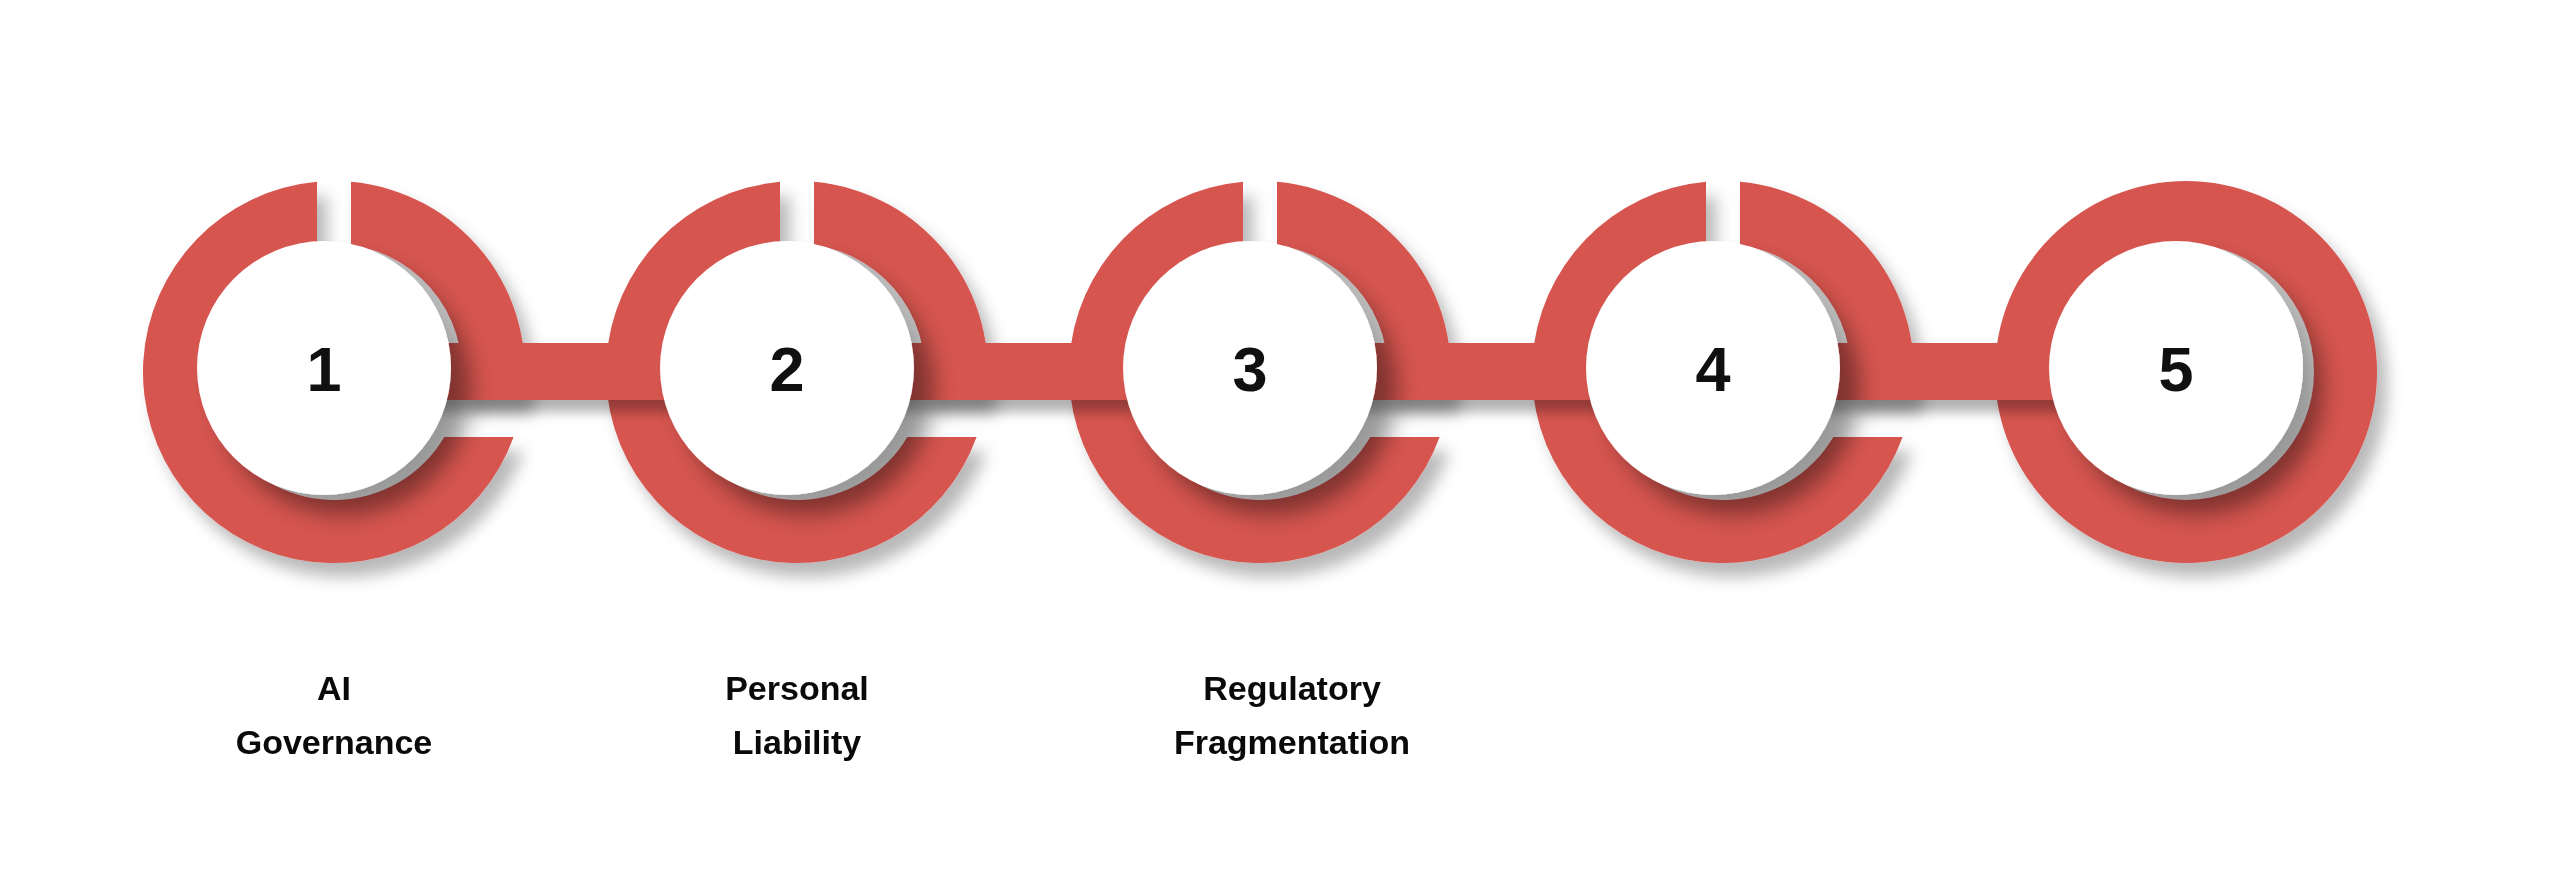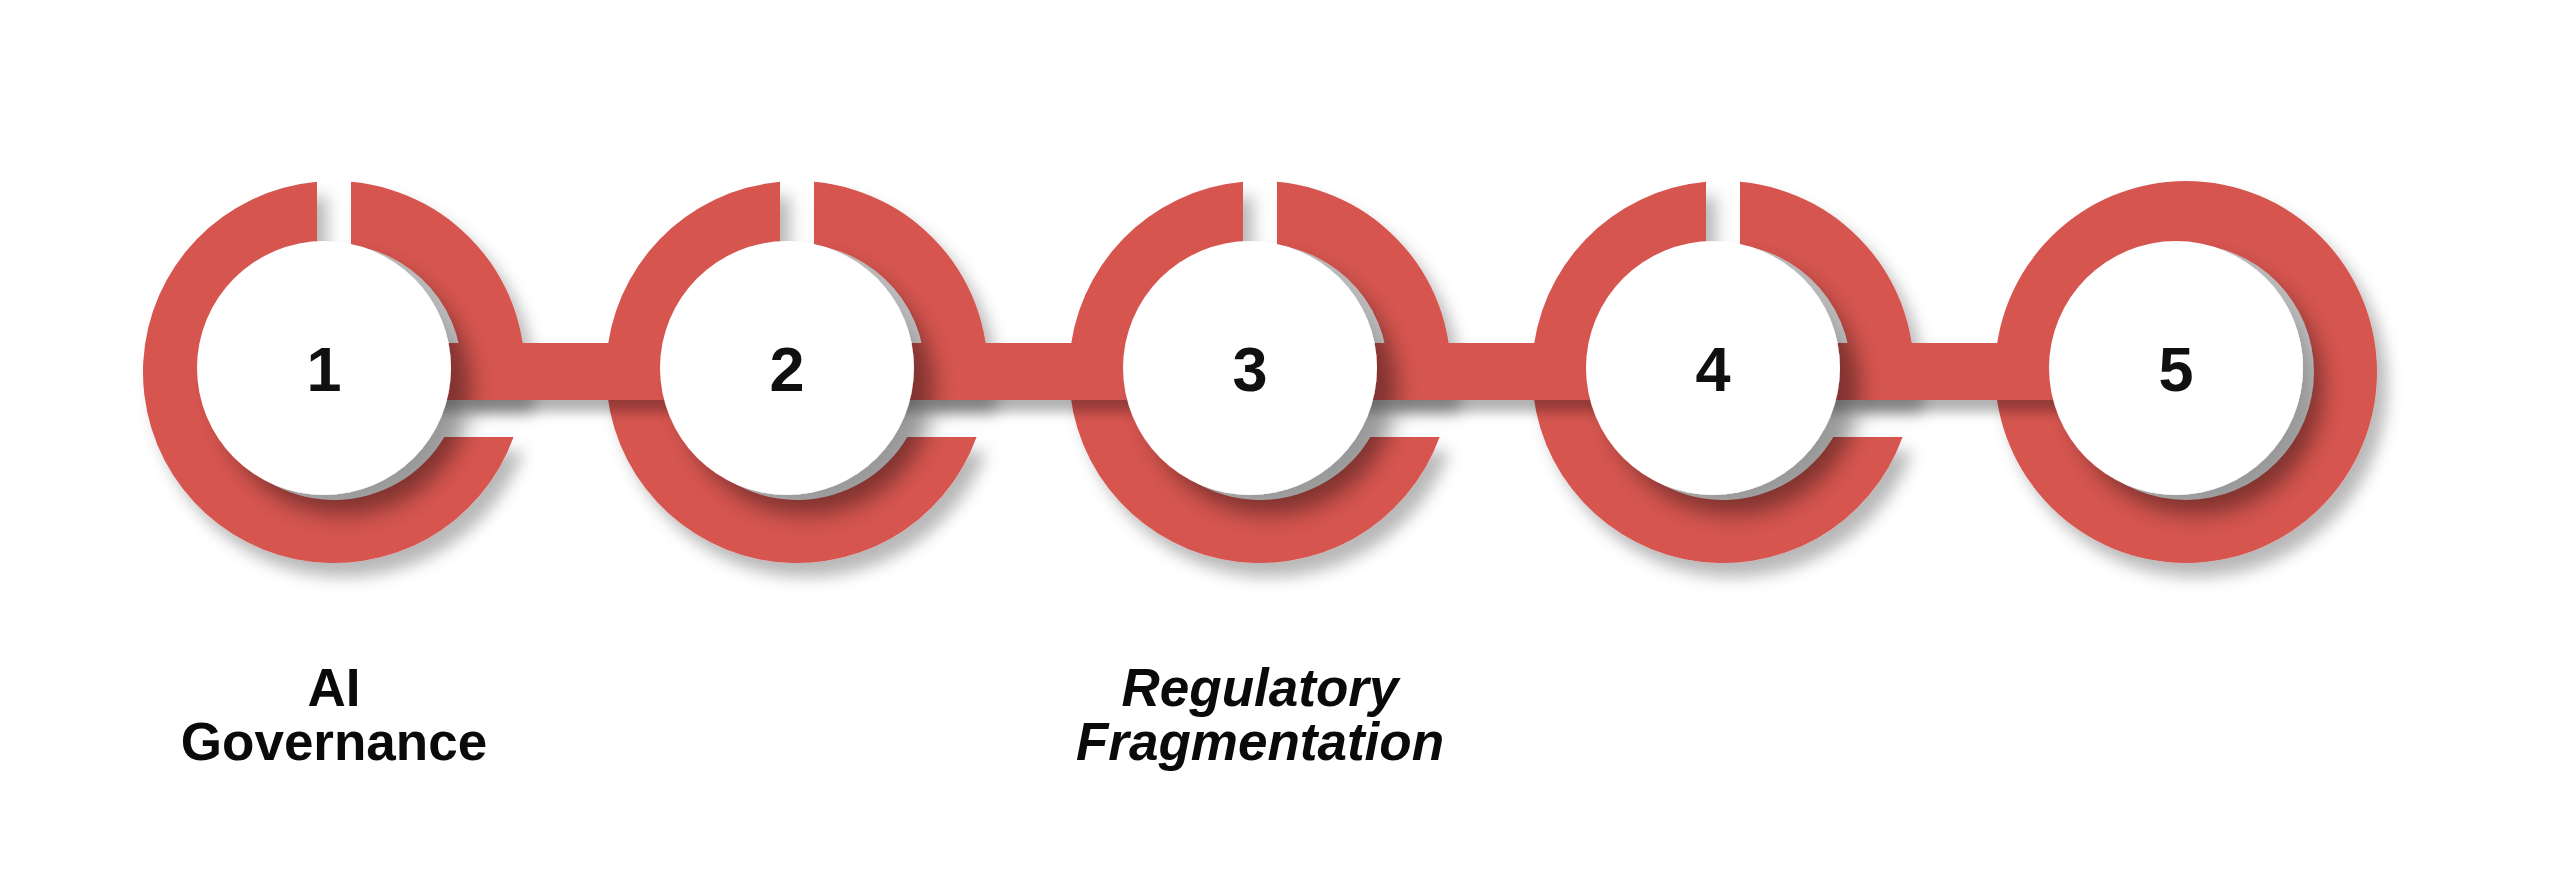--- a/index.html
+++ b/index.html
@@ -16,29 +16,29 @@
     font-family: "Liberation Sans", sans-serif;
     font-weight: bold;
     font-size: 63px;
     fill: #101010;
   }
   .step-label {
     position: absolute;
     top: 661px;
     width: 520px;
     text-align: center;
-    font-size: 53px;
+    font-size: 34px;
     line-height: 54px;
     font-weight: 700;
     color: #0a0a0a;
     white-space: pre-line;
   }
   .label-1 { left: 74px; }
   .label-2 { left: 537px; }
-  .label-3 { left: 1000px; font-style: italic; }
+  .label-3 { left: 1032px; }
   .label-4 { left: 1463px; }
   .label-5 { left: 1926px; }
 </style>
 </head>
 <body>
 
 <div class="canvas" style="background: rgb(255, 255, 255);">
 
   <svg class="chain-svg" width="2560" height="893" viewBox="0 0 2560 893">
     <defs>
@@ -93,16 +93,18 @@
       <text class="ring-number" x="324" y="391" text-anchor="middle">1</text>
       <text class="ring-number" x="787" y="391" text-anchor="middle">2</text>
       <text class="ring-number" x="1250" y="391" text-anchor="middle">3</text>
       <text class="ring-number" x="1713" y="391" text-anchor="middle">4</text>
       <text class="ring-number" x="2176" y="391" text-anchor="middle">5</text>
     </g>
   </svg>
 
   <div class="step-label label-1">AI
 Governance</div>
+  <div class="step-label label-2">Personal
+Liability</div>
   <div class="step-label label-3">Regulatory
 Fragmentation</div>
 
 </div>
 
 </body></html>

